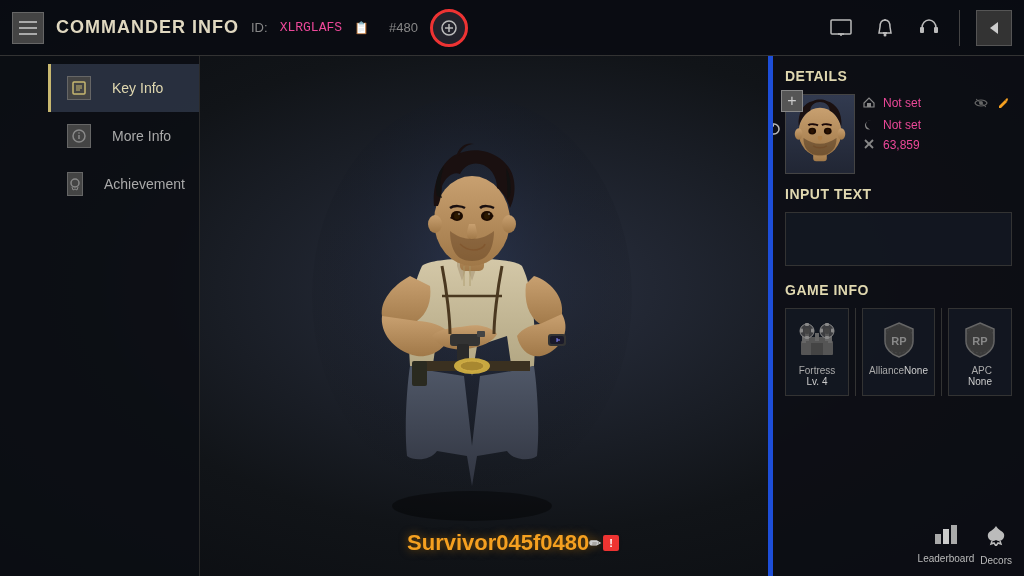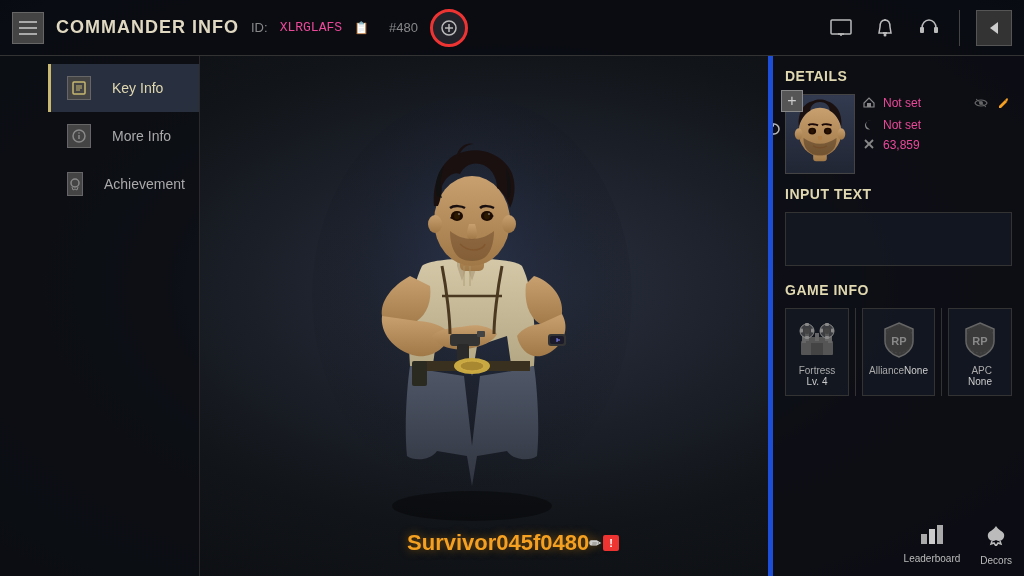--- a/index.html
+++ b/index.html
@@ -408,21 +408,21 @@
       color: #ccc;
       text-align: center;
     }
 
     
     .bottom-bar {
       position: absolute;
       bottom: 10px;
       right: 12px;
       display: flex;
-      gap: 20px;
+      gap: 6px;
       text-align: right;
     }
 
     .bottom-icon-btn {
       display: flex;
       flex-direction: column;
       align-items: center;
       gap: 4px;
       cursor: pointer;
     }

